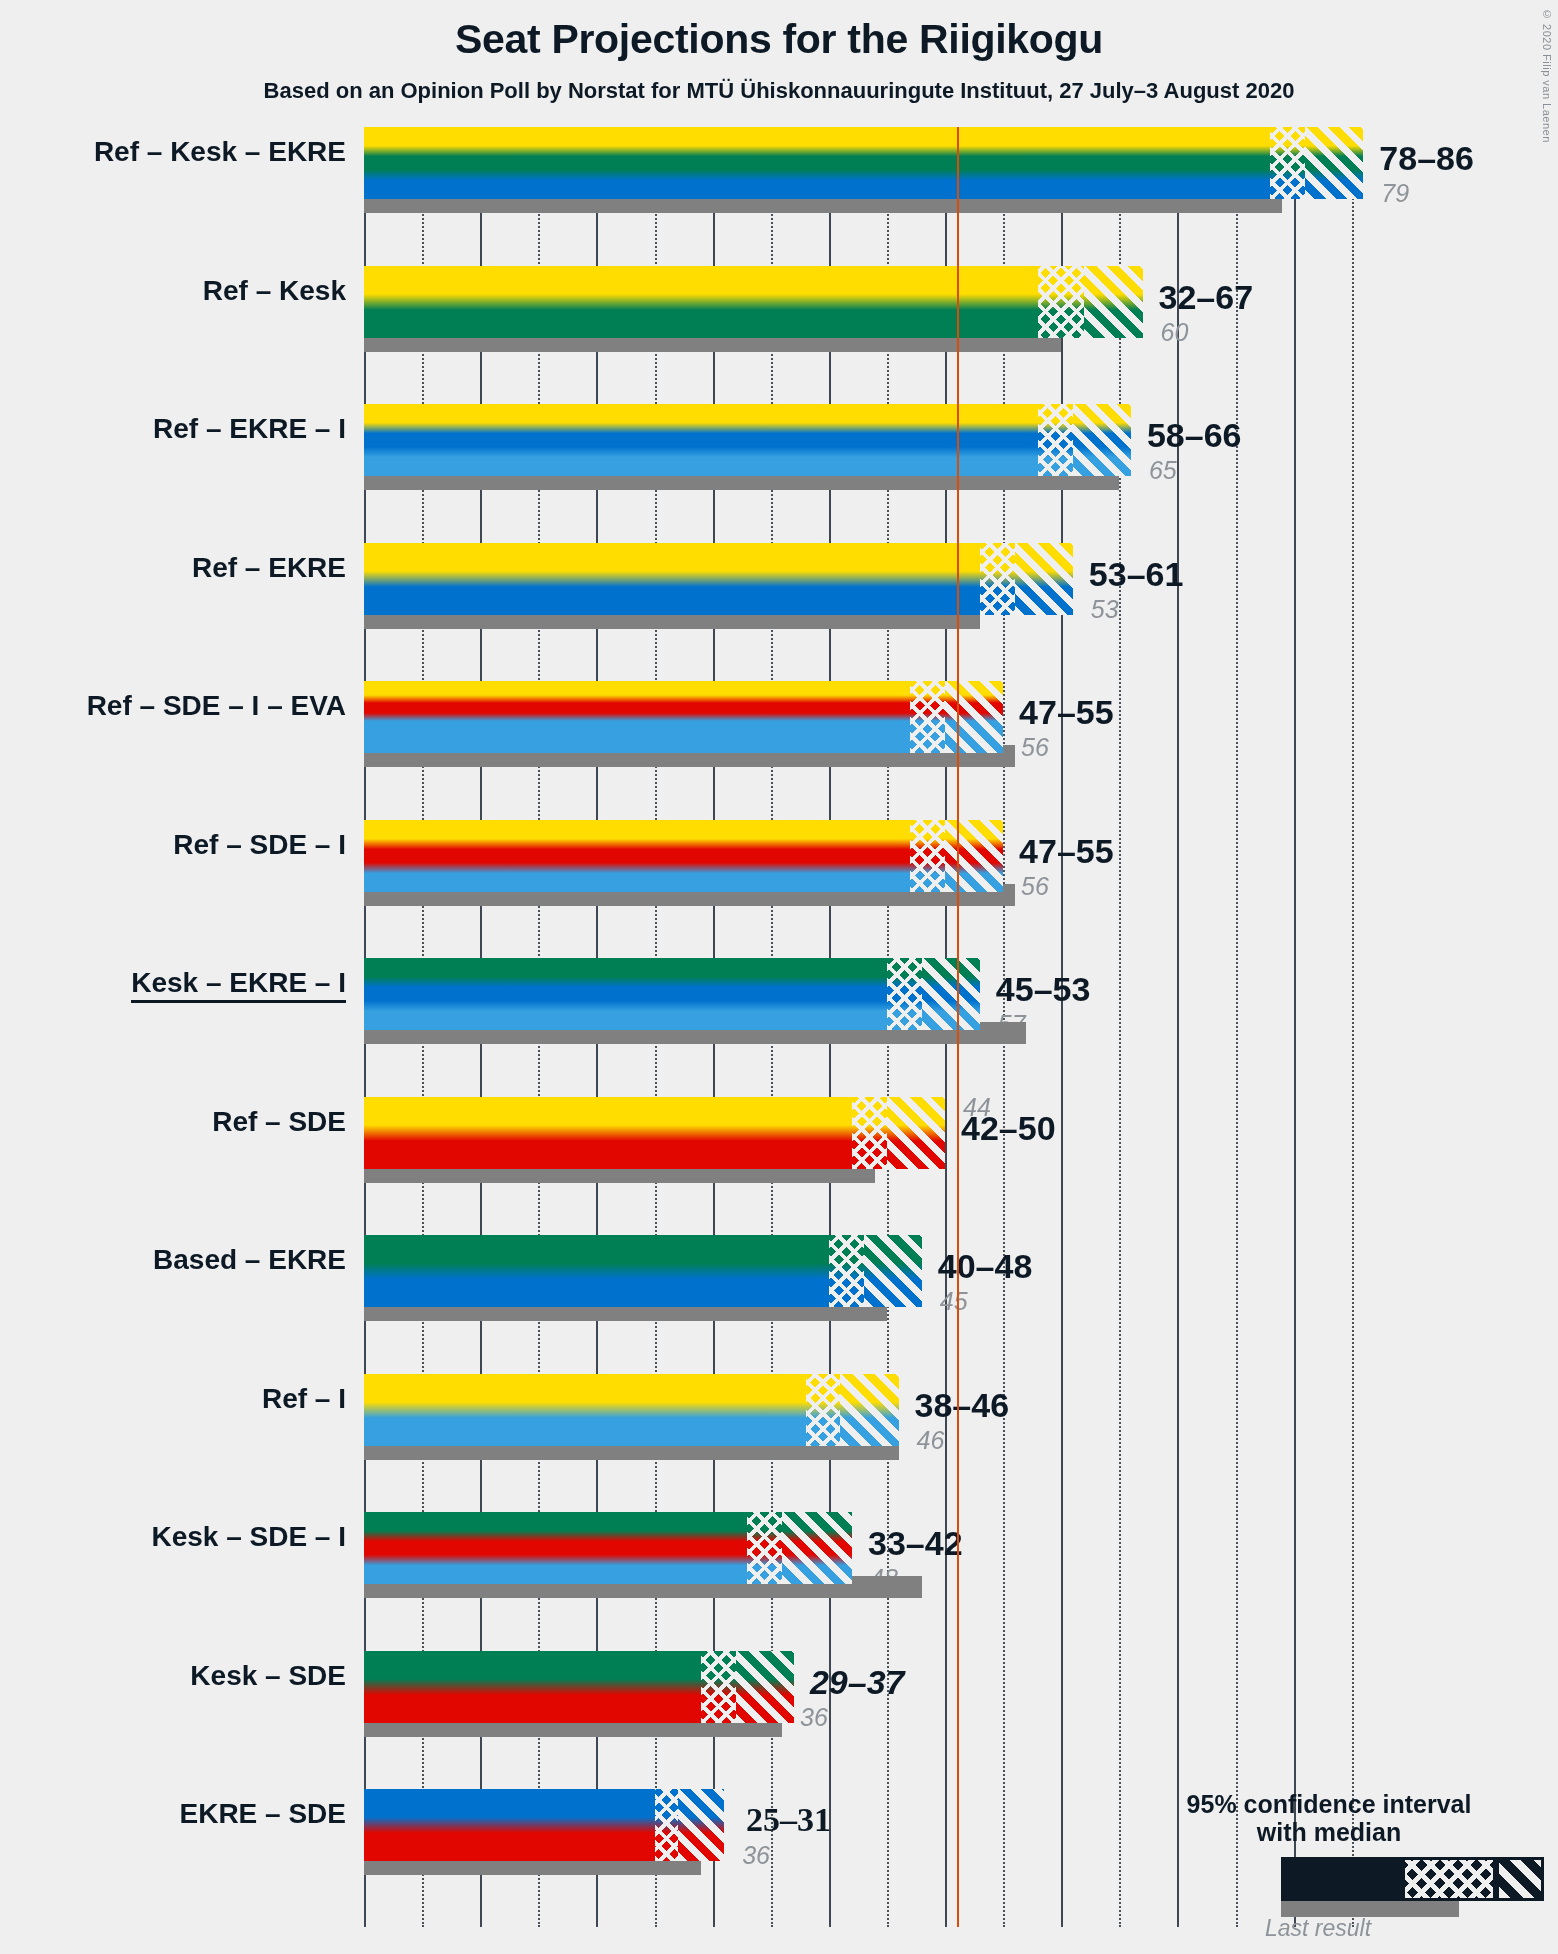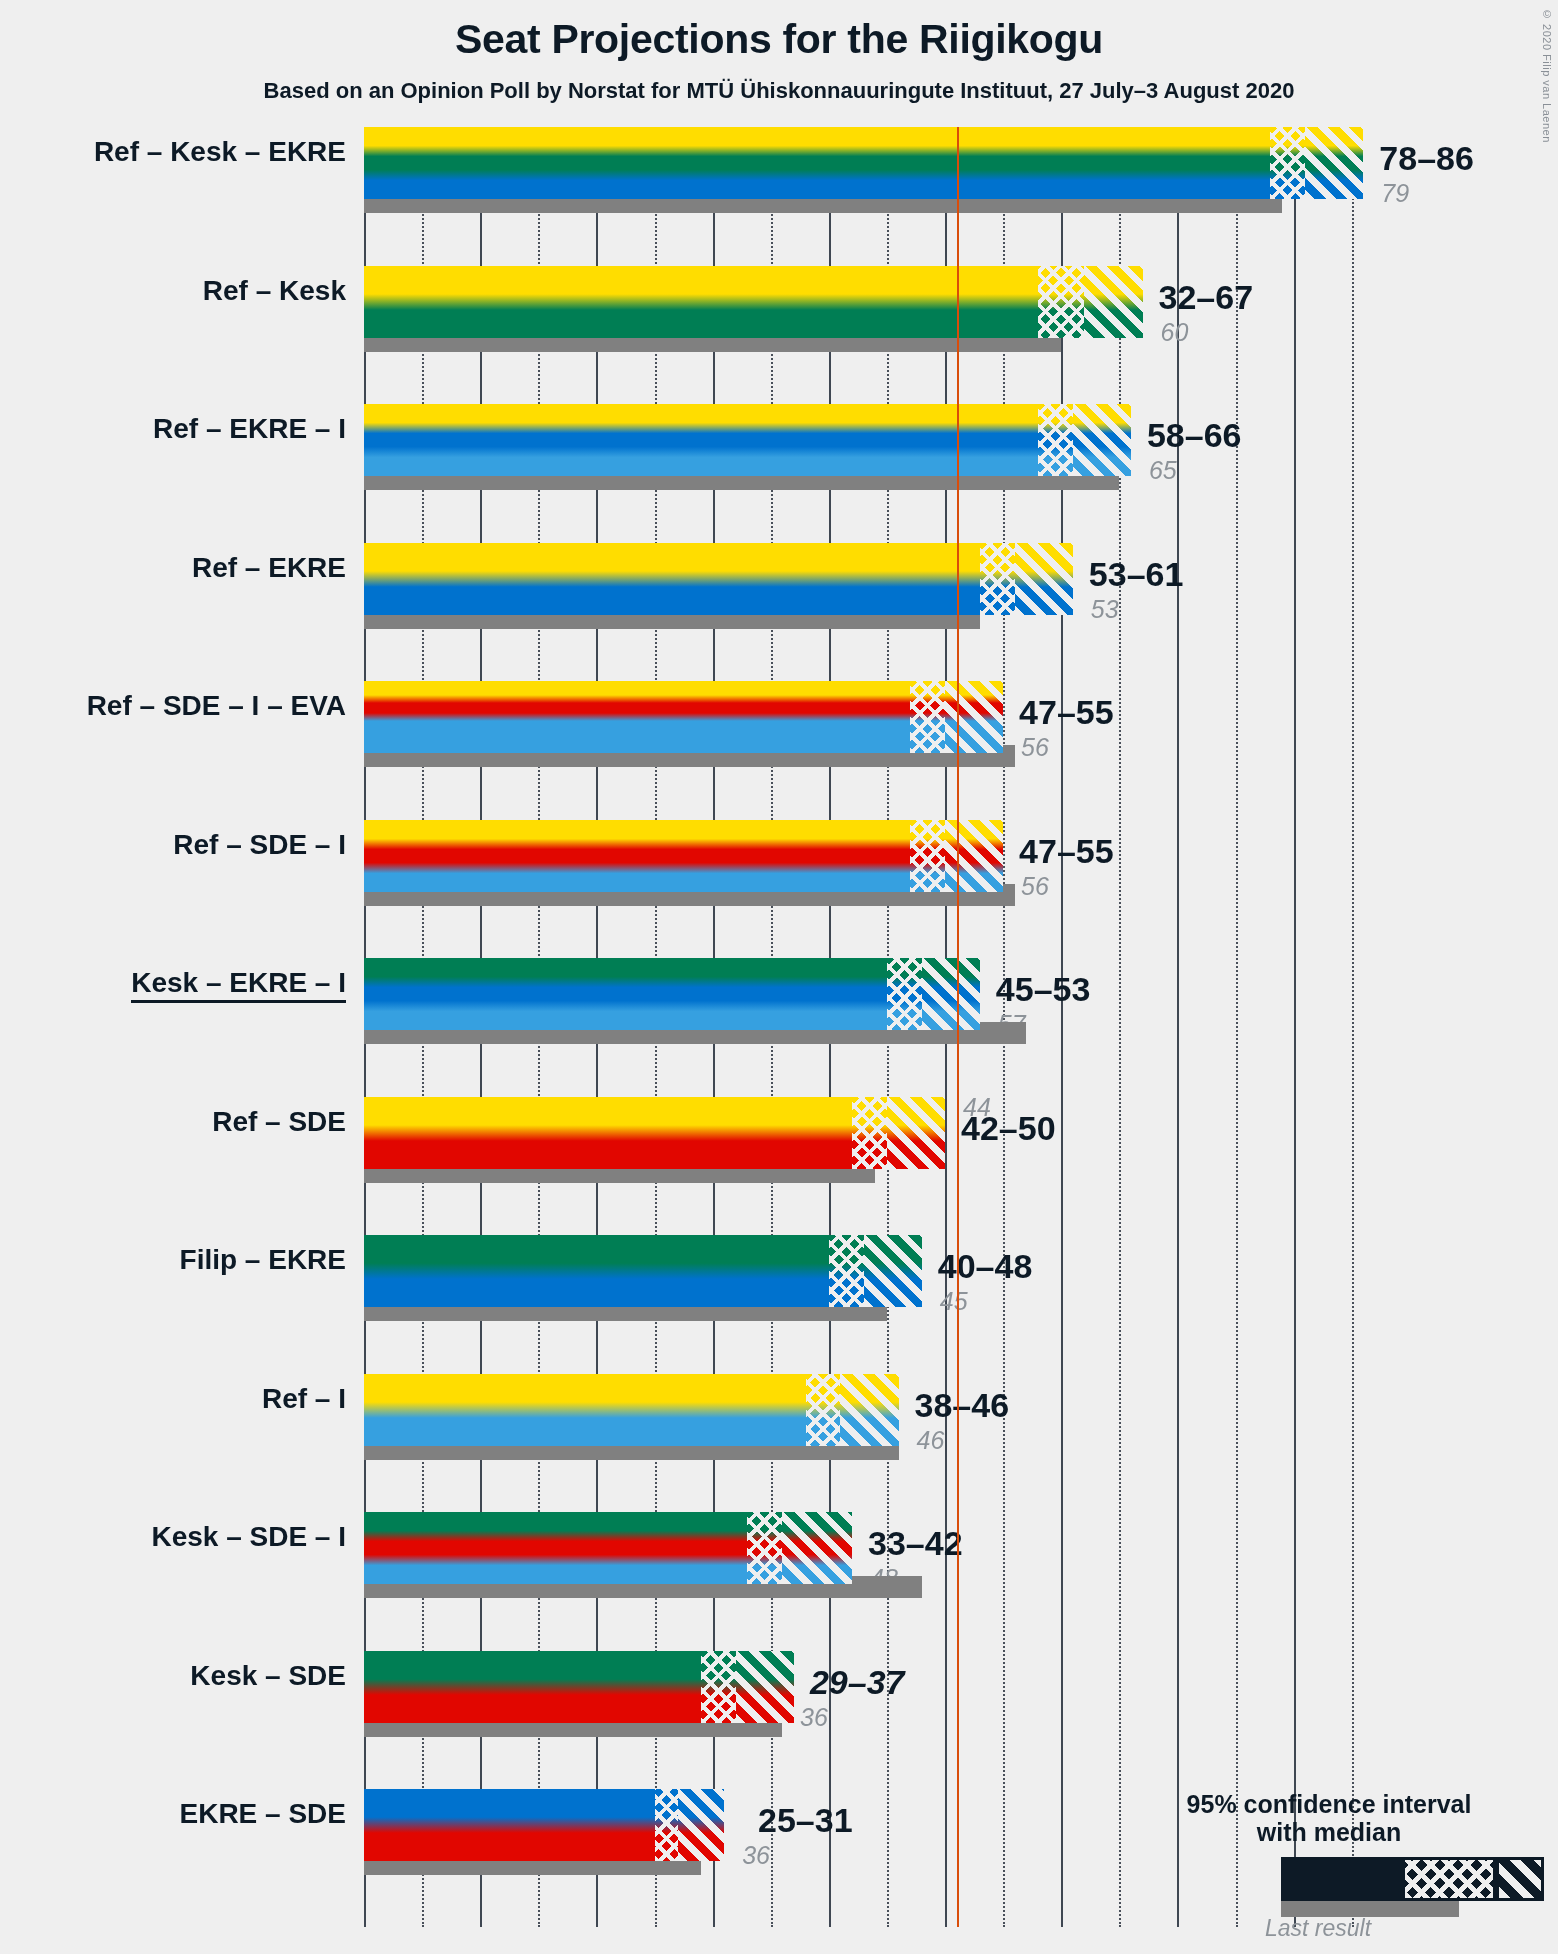--- a/index.html
+++ b/index.html
@@ -131,21 +131,21 @@
 
   <div id="labels">
       <div class="cat-label" style="top: 20px;">Ref – Kesk – EKRE</div>
       <div class="cat-label" style="top: 158.5px;">Ref – Kesk</div>
       <div class="cat-label" style="top: 297px;">Ref – EKRE – I</div>
       <div class="cat-label" style="top: 435.5px;">Ref – EKRE</div>
       <div class="cat-label" style="top: 574px;">Ref – SDE – I – EVA</div>
       <div class="cat-label" style="top: 712.5px;">Ref – SDE – I</div>
       <div class="cat-label gov" style="top: 851px;">Kesk – EKRE – I</div>
       <div class="cat-label" style="top: 989.5px;">Ref – SDE</div>
-      <div class="cat-label" style="top: 1128px;">Filip – EKRE</div>
+      <div class="cat-label" style="top: 1128px;">Based – EKRE</div>
       <div class="cat-label" style="top: 1266.5px;">Ref – I</div>
       <div class="cat-label" style="top: 1405px;">Kesk – SDE – I</div>
       <div class="cat-label" style="top: 1543.5px;">Kesk – SDE</div>
       <div class="cat-label" style="top: 1682px;">EKRE – SDE</div>
     </div>
 
   <div id="plot">
     <div id="gridlayer">
         <div class="gridline major" style="left: 0px;"></div>
         <div class="gridline" style="left: 58.1px;"></div>
@@ -367,21 +367,21 @@
           </div>
           <div class="seg hatch-x" style="left: 290.5px; width: 23.24px;">
             <div class="grad" style="background: linear-gradient(rgb(0, 114, 206) 11%, rgb(0, 114, 206) 39%, rgb(225, 6, 0) 61%, rgb(225, 6, 0) 89%) -290.5px 0px / 360.22px 100%;"></div>
             <div class="mask"></div>
           </div>
           <div class="seg hatch-d" style="left: 313.74px; width: 46.48px;">
             <div class="grad" style="background: linear-gradient(rgb(0, 114, 206) 11%, rgb(0, 114, 206) 39%, rgb(225, 6, 0) 61%, rgb(225, 6, 0) 89%);"></div>
             <div class="mask"></div>
           </div>
         </div>
-        <div class="range-label" style="left: 394px; top: 1676px;">25–31</div>
+        <div class="range-label" style="left: 382px; top: 1676px; font-family: Liberation Serif, serif;">25–31</div>
         <div class="last-label" style="left: 378.22px; top: 1716px;">36</div>
       </div>
   </div>
 
   <div id="legend">
     <div class="legend-title">95% confidence interval</div>
     <div class="legend-title">with median</div>
     <div class="legend-bar-wrap">
       <div class="legend-ci">
         <div class="xh"></div>

